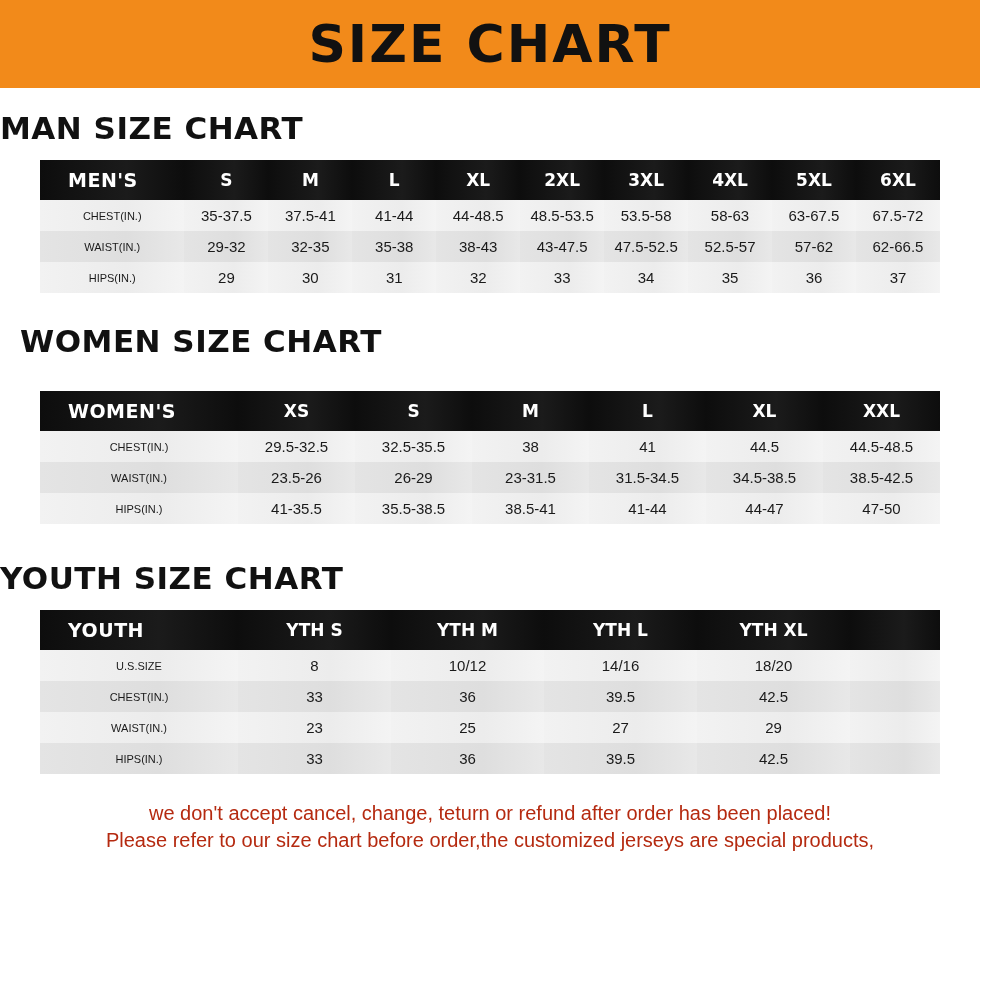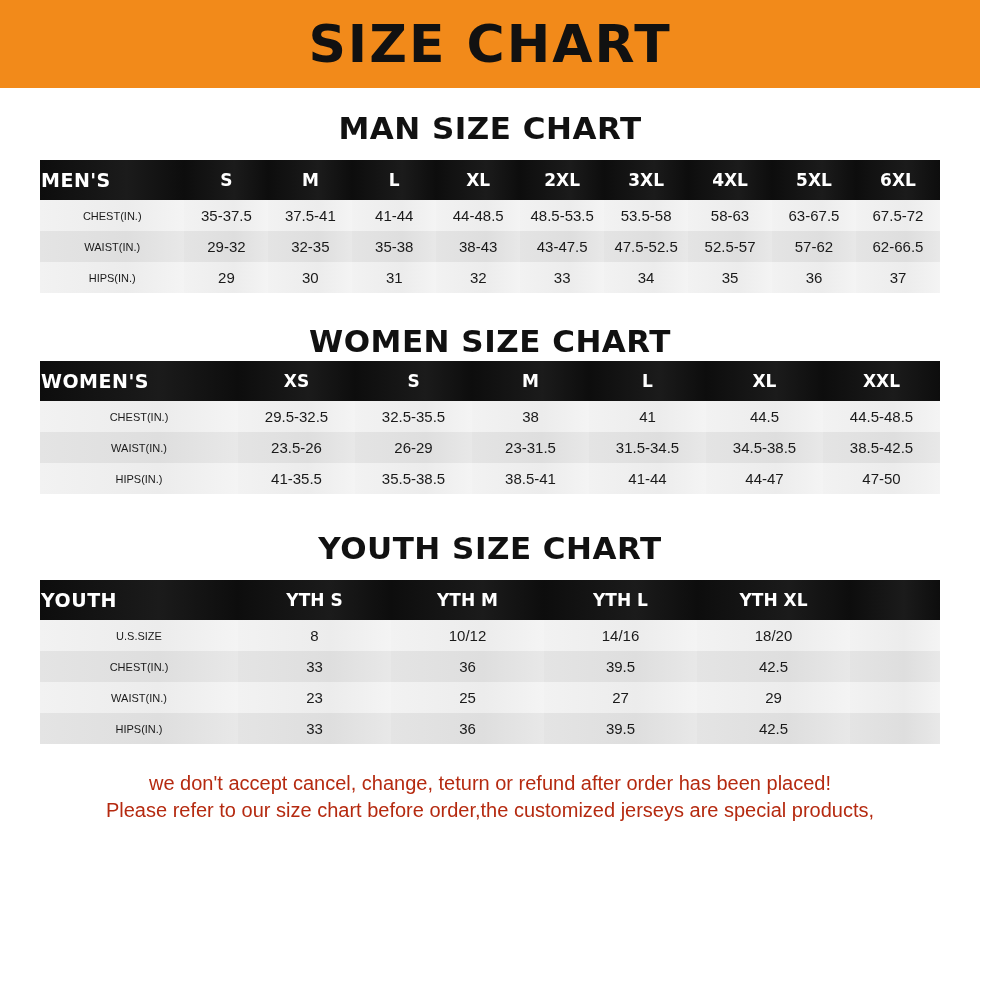--- a/index.html
+++ b/index.html
@@ -34,29 +34,29 @@
     font-weight: bold;
     font-size: 52px;
     letter-spacing: 2px;
     color: #111111;
     text-align: center;
     line-height: 1;
   }
 
   
   .section-title {
-    text-align: center;
+    text-align: left;
     font-family: "DejaVu Sans", sans-serif;
     font-weight: bold;
     font-size: 31px;
     color: #111111;
     letter-spacing: 0.5px;
   }
   .sec-man-title   { margin-top: 22px; margin-bottom: 14px; }
-  .sec-women-title { margin-top: 30px; margin-bottom: 2px; }
+  .sec-women-title { margin-top: 30px; margin-bottom: 32px; padding-left: 20px; }
   .sec-youth-title { margin-top: 36px; margin-bottom: 14px; }
 
   
   .tbl-wrap {
     margin: 0 40px;
   }
   table.size-table {
     width: 100%;
     border-collapse: collapse;
     table-layout: fixed;
@@ -72,21 +72,21 @@
     color: #ffffff;
     height: 40px;
     font-weight: bold;
     font-size: 17px;
     text-align: center;
     vertical-align: middle;
     font-family: "DejaVu Sans", sans-serif;
   }
   .hrow td.rowlabel {
     text-align: left;
-    padding-left: 1px;
+    padding-left: 28px;
     font-size: 19px;
     letter-spacing: 0.5px;
   }
 
   
   .brow td {
     height: 31px;
     font-size: 15px;
     text-align: center;
     vertical-align: middle;

